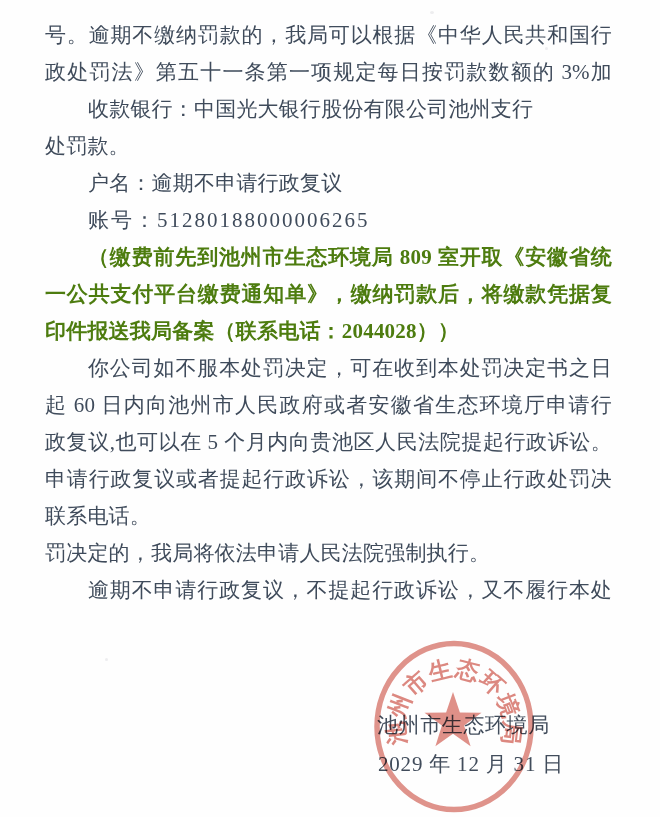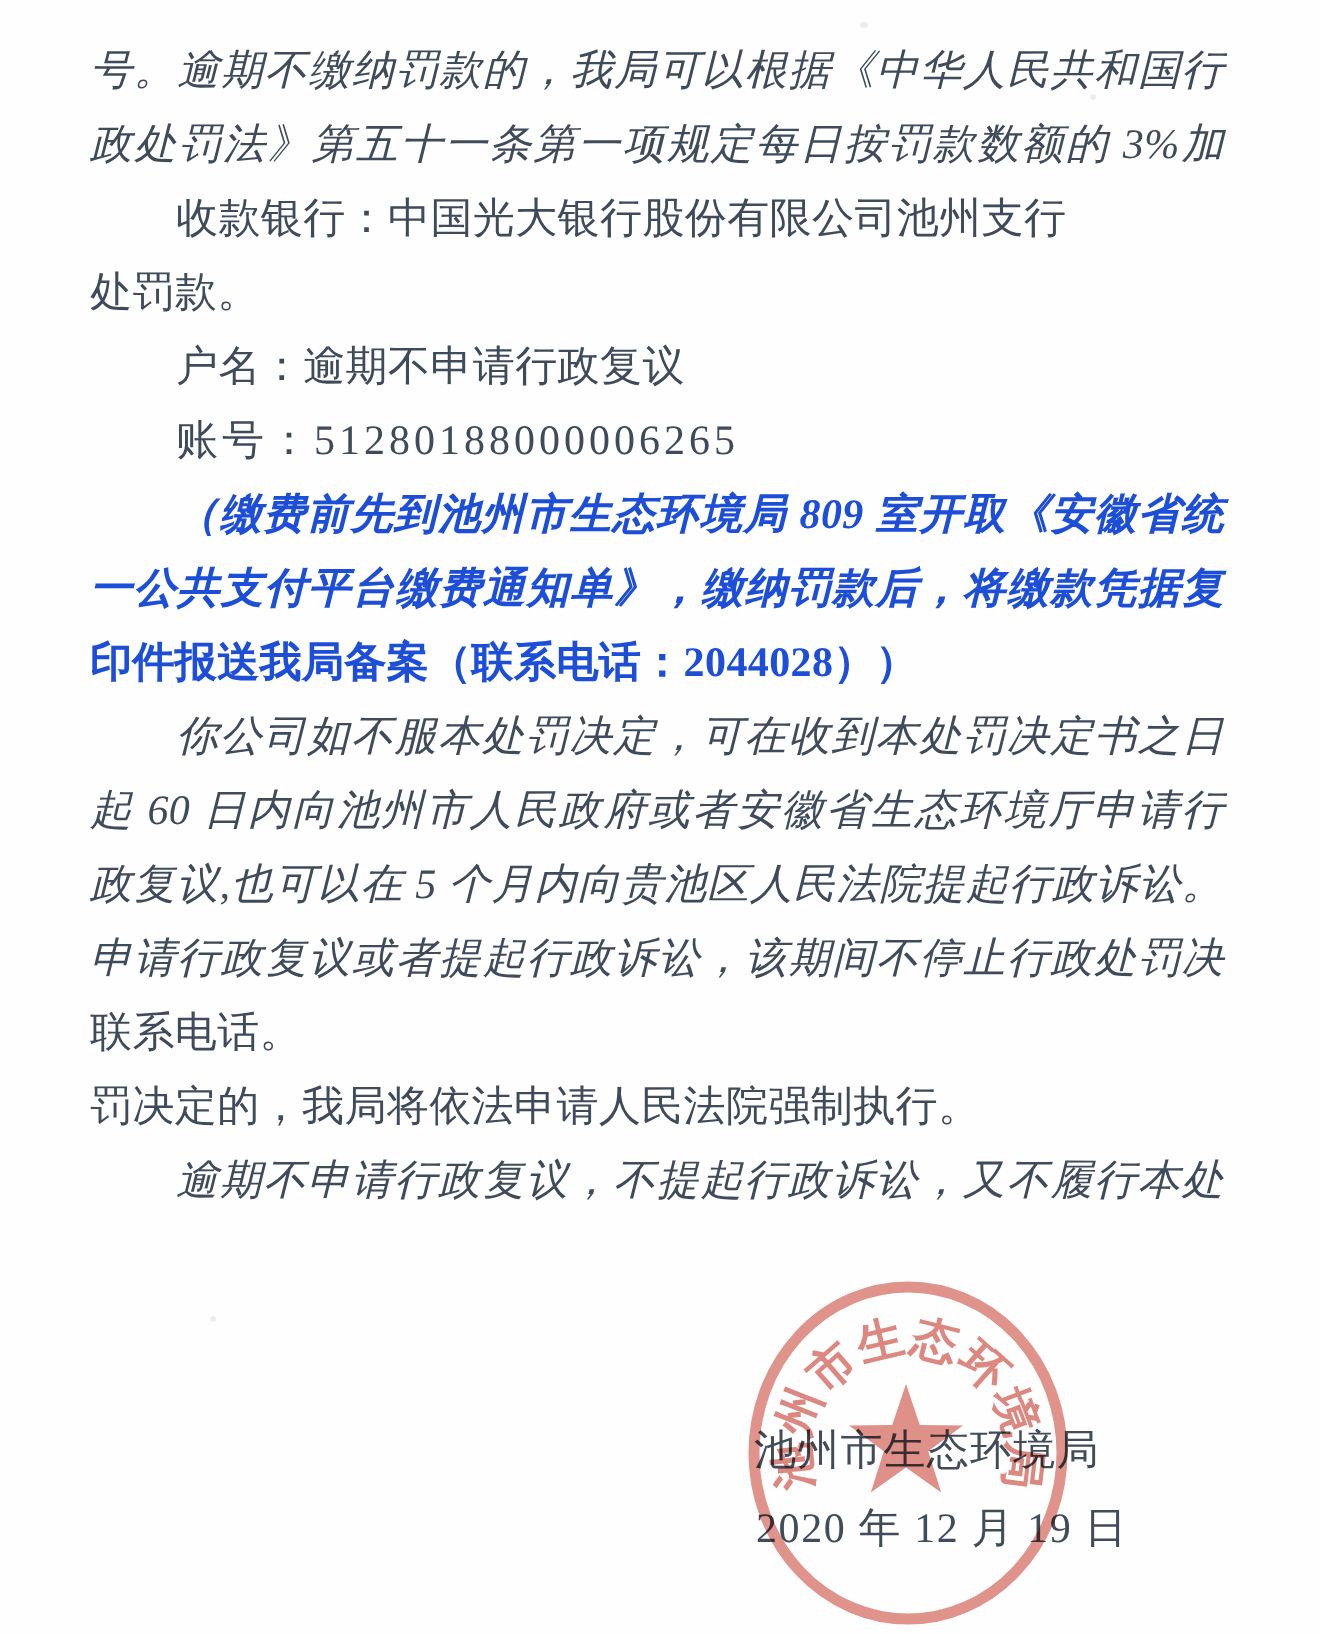--- a/index.html
+++ b/index.html
@@ -27,28 +27,27 @@
     letter-spacing: 0.2px;
   }
   .line {
     height: 37px;
     overflow: visible;
   }
   .justify {
     text-align: justify;
     text-align-last: justify;
     text-justify: inter-character;
-    font-style: italic;
   }
   .indent {
     padding-left: 43px;
   }
   .bold {
     font-weight: 700;
-    color: #1d4ed8;
+    color: #4d7c0f;
   }
   .spaced {
     letter-spacing: 2px;
   }
   
   .sig-agency {
     position: absolute;
     left: 377px;
     top: 711px;
     font-size: 21px;
@@ -108,21 +107,21 @@
     <div class="line indent justify">你公司如不服本处罚决定，可在收到本处罚决定书之日</div>
     <div class="line justify">起 60 日内向池州市人民政府或者安徽省生态环境厅申请行</div>
     <div class="line justify">政复议,也可以在 5 个月内向贵池区人民法院提起行政诉讼。</div>
     <div class="line justify">申请行政复议或者提起行政诉讼，该期间不停止行政处罚决</div>
     <div class="line">联系电话。</div>
     <div class="line">罚决定的，我局将依法申请人民法院强制执行。</div>
     <div class="line indent justify">逾期不申请行政复议，不提起行政诉讼，又不履行本处</div>
   </div>
 
   <div class="sig-agency">池州市生态环境局</div>
-  <div class="sig-date">2020 年 12 月 19 日</div>
+  <div class="sig-date">2029 年 12 月 31 日</div>
 
   <svg class="seal" viewBox="0 0 180 184" xmlns="http://www.w3.org/2000/svg">
     <defs>
       <path id="sealArc" d="M 41 109.6 A 50 50 0 1 1 135 109.6" fill="none"></path>
     </defs>
     <ellipse cx="88" cy="92.5" rx="77" ry="83" fill="none" stroke-width="5.5" stroke="#d4695f"></ellipse>
     <polygon points="87,58 93.9,78.5 115.5,78.7 98.1,91.6 104.6,112.3 87,99.7 69.4,112.3 75.9,91.6 58.5,78.7 80.1,78.5" fill="#d4695f"></polygon>
     <text font-size="23" letter-spacing="1" font-family="Liberation Serif, DejaVu Serif, serif" fill="#d4695f">
       <textPath href="#sealArc">池州市生态环境局</textPath>
     </text>

